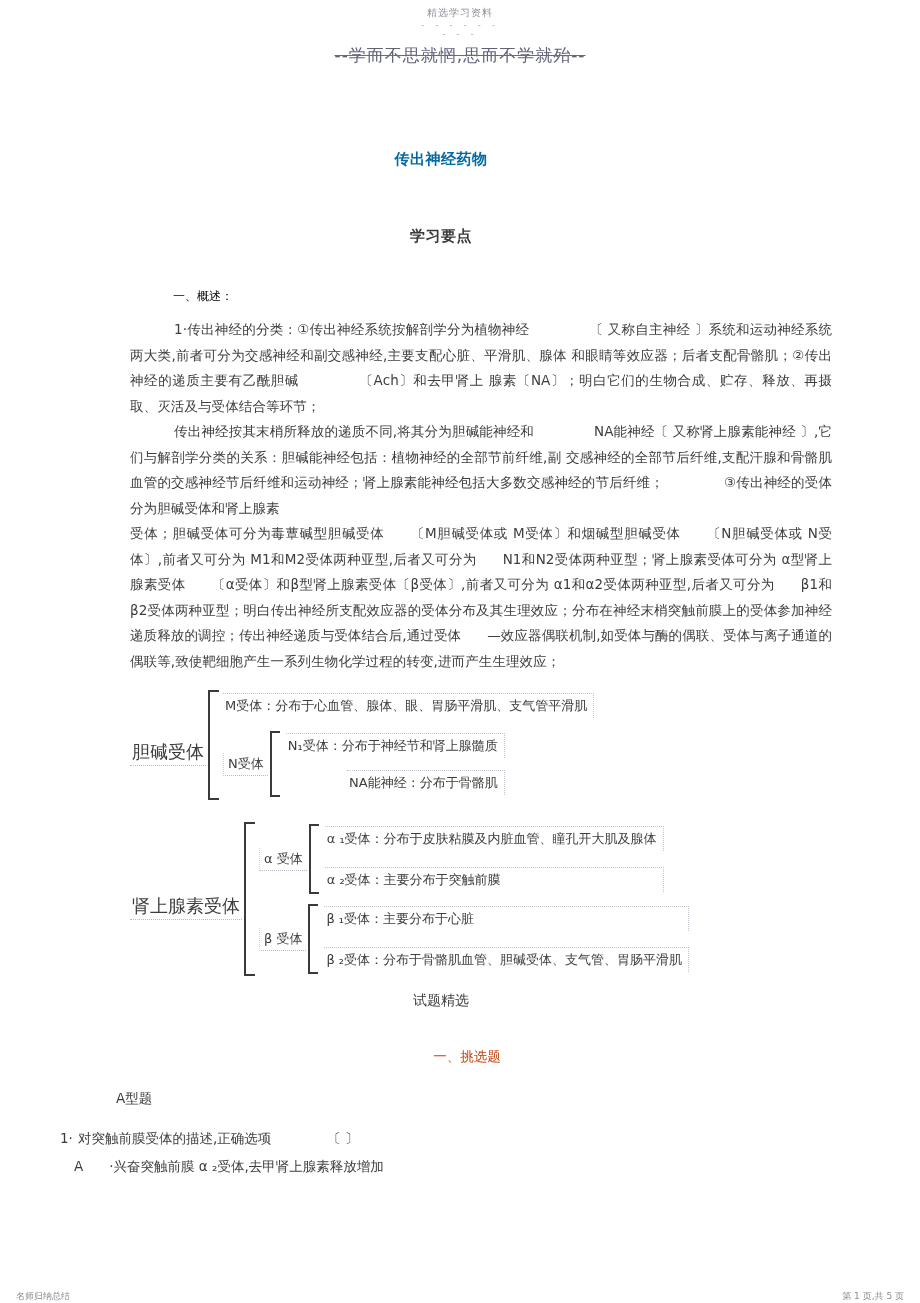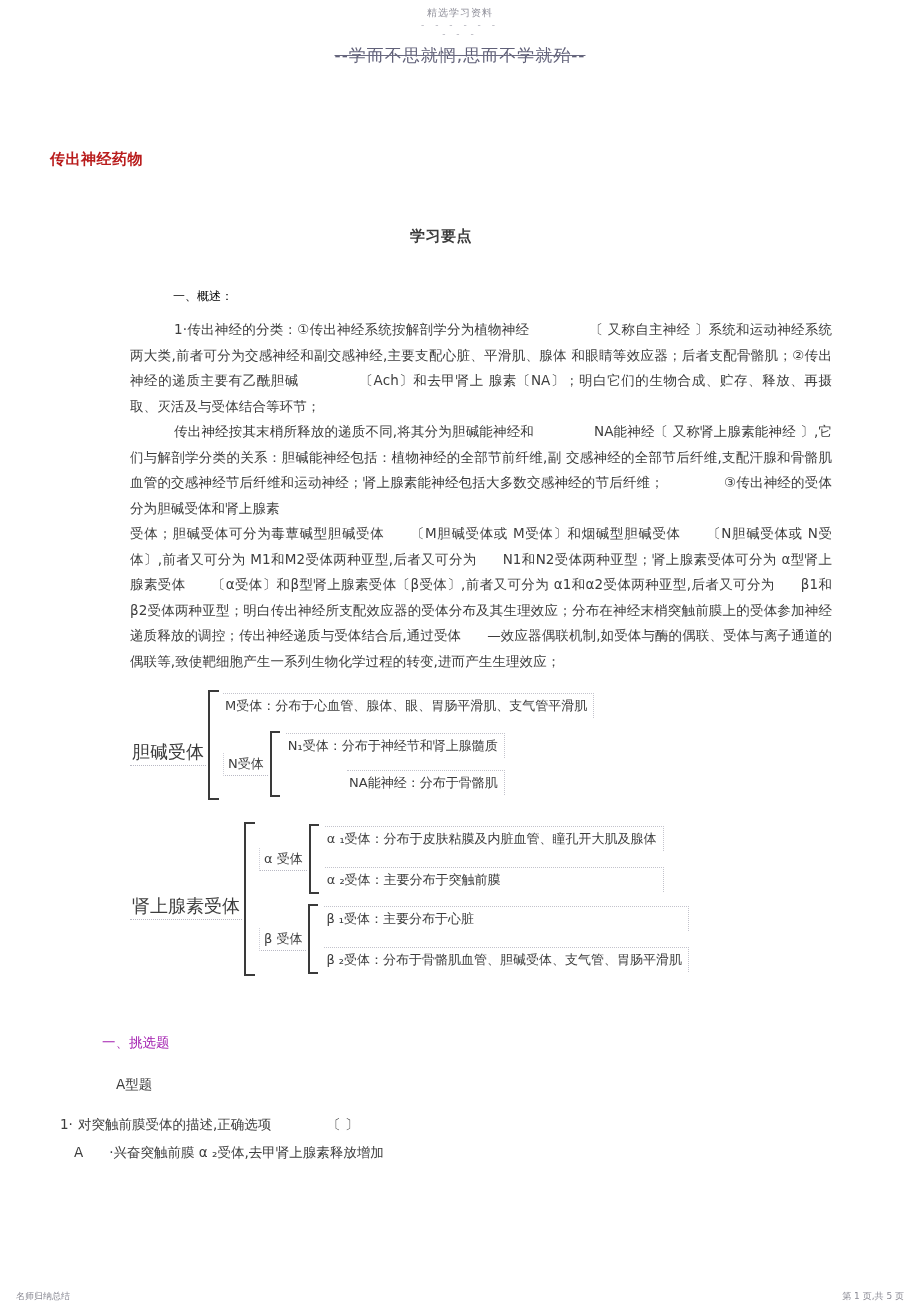--- a/index.html
+++ b/index.html
@@ -71,22 +71,23 @@
   
   .content {
     position: absolute;
     top: 150px;
     left: 0;
     right: 0;
     padding: 0 88px 0 30px;
   }
 
   .doc-title {
+    text-align: center;
     font-size: 15px;
-    color: #b91c1c;
+    color: #0369a1;
     margin: 0 0 58px 0;
     padding-left: 20px;
     letter-spacing: .5px;
   }
   .doc-subtitle {
     text-align: center;
     font-size: 15px;
     color: #3a3a3a;
     margin: 0 0 42px 0;
     padding-left: 20px;
@@ -246,22 +247,23 @@
             <div class="sub-col" style="height:66px;">
               <div class="leaf">β ₁受体：主要分布于心脏</div>
               <div class="leaf">β ₂受体：分布于骨骼肌血管、胆碱受体、支气管、胃肠平滑肌</div>
             </div>
           </div>
 
         </div>
       </div>
     </div>
 
-
-    <div style="font-size:13.5px; color:#a21caf; margin-top:58px; padding-left:72px;">一、挑选题</div>
+    <div style="text-align:center; font-size:14px; color:#3a3a3a; margin-top:16px; padding-left:20px;">试题精选</div>
+
+    <div style="font-size:13.5px; color:#c2410c; margin-top:38px; padding-left:72px;text-align:center;">一、挑选题</div>
 
     <div style="font-size:13.5px; color:#3d3d3d; margin-top:24px; padding-left:86px;">A型题</div>
 
     <div style="font-size:13.5px; color:#3d3d3d; margin-top:22px; padding-left:30px; display:flex; align-items:baseline;">
       <span>1·</span>
       <span style="margin-left:5px;">对突触前膜受体的描述,正确选项</span>
       <span style="margin-left:56px;">〔    〕</span>
     </div>
 
     <div style="font-size:13.5px; color:#3d3d3d; margin-top:10px; padding-left:44px; display:flex; align-items:baseline;">

